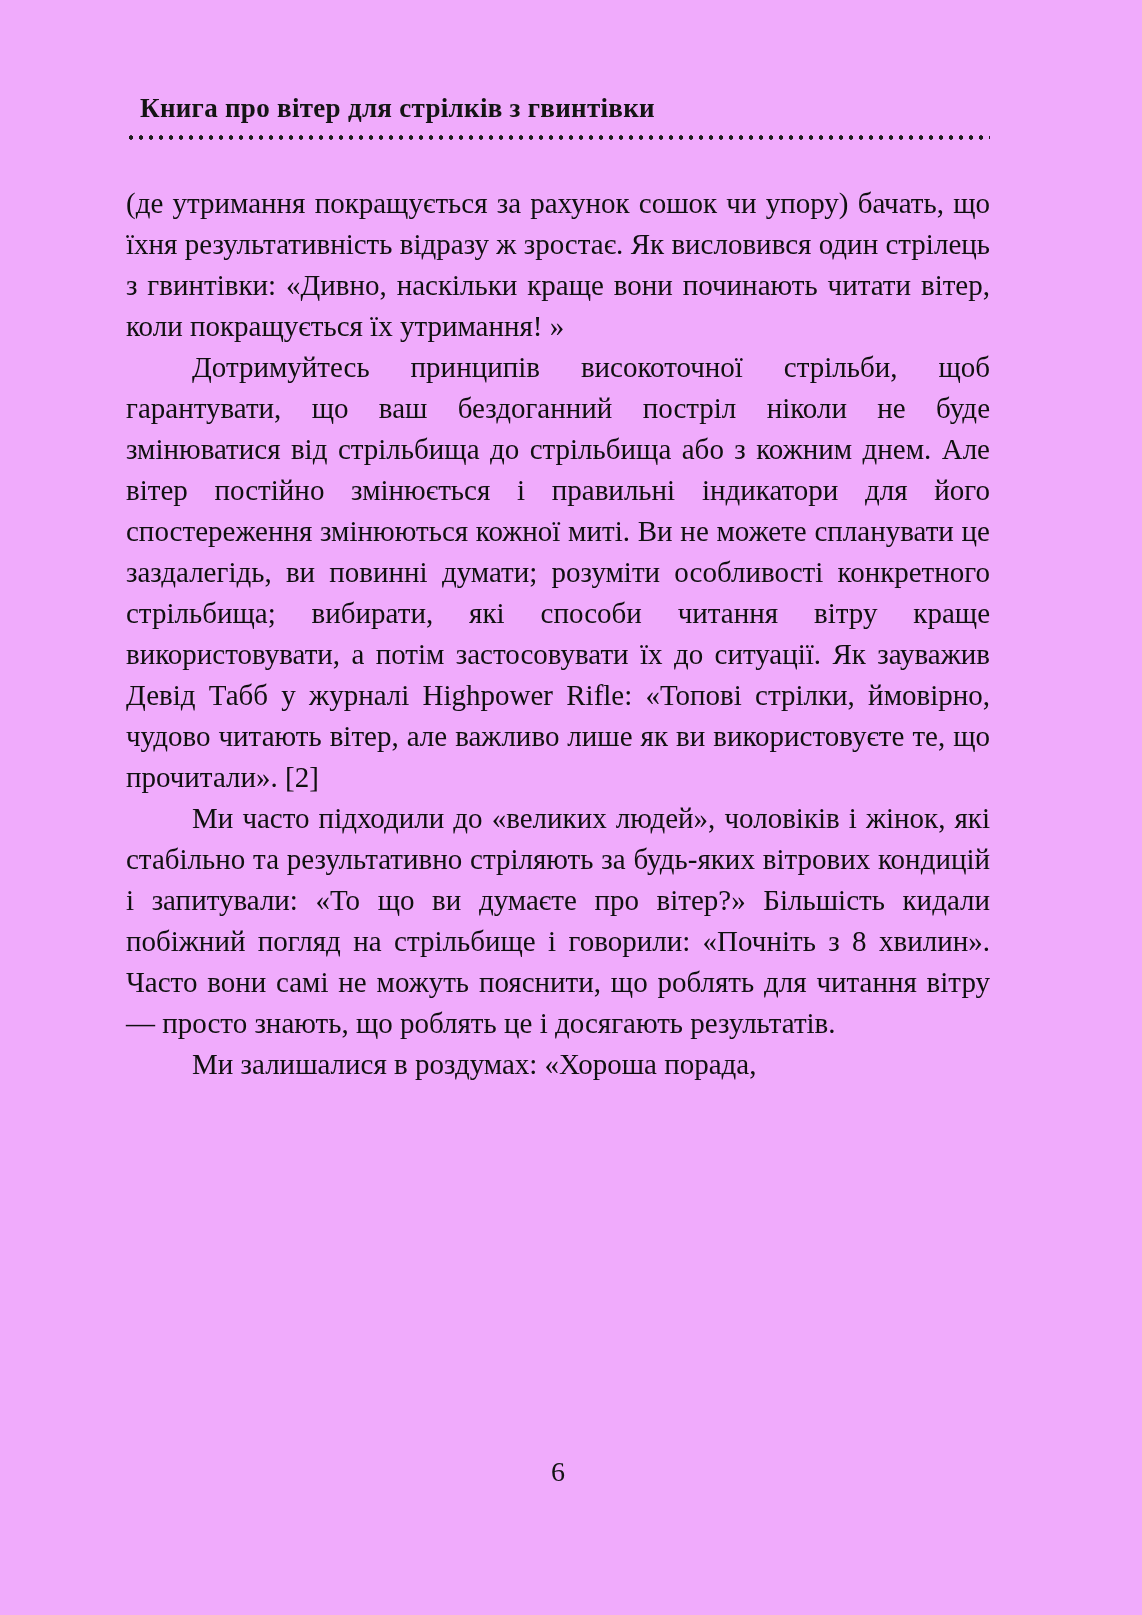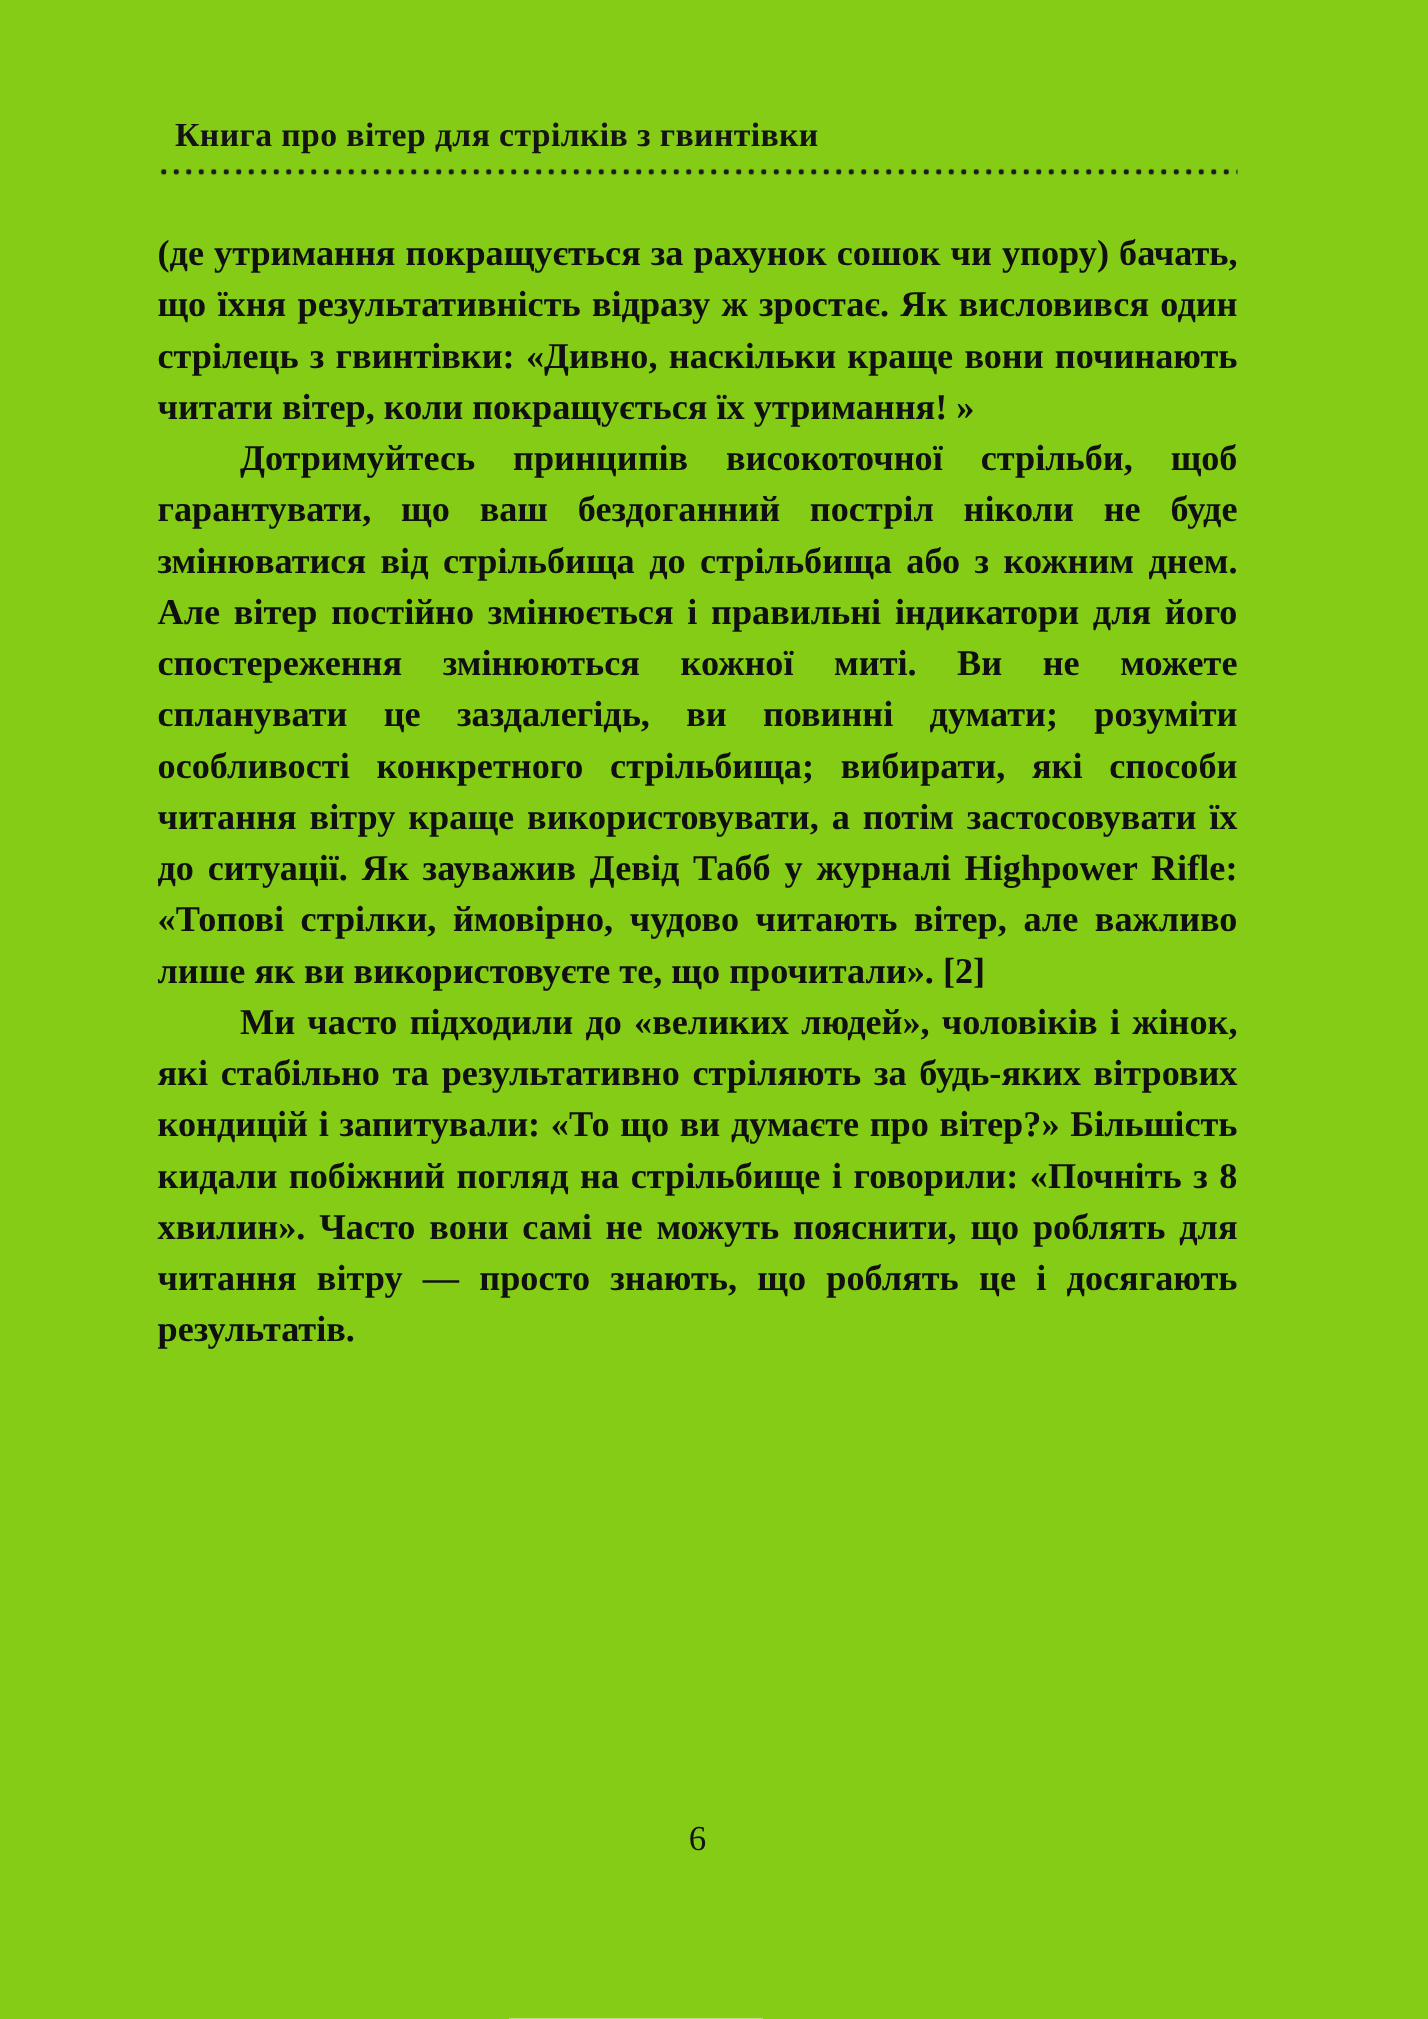--- a/index.html
+++ b/index.html
@@ -4,21 +4,21 @@
 <style>
   html, body {
     margin: 0;
     padding: 0;
     background: #ffffff;
   }
   .page {
     position: relative;
     width: 1142px;
     height: 1615px;
-    background: #84cc16;
+    background: #f0abfc;
     overflow: hidden;
     font-family: "Liberation Serif", "DejaVu Serif", serif;
     color: #111111;
   }
   .page-inner {
     position: absolute;
     top: 92px;
     left: 126px;
     width: 864px;
   }
@@ -41,21 +41,20 @@
     background-size: 10px 7px;
     background-repeat: repeat-x;
     background-position: 0 center;
   }
   .body-text {
     margin-top: 42px;
     font-size: 29px;
     line-height: 41px;
     text-align: justify;
     color: #101010;
-    font-weight: bold;
   }
   .body-text p {
     margin: 0;
     padding: 0;
     text-indent: 66px;
   }
   .body-text p.no-indent {
     text-indent: 0;
   }
   .page-number {
@@ -76,18 +75,19 @@
 
     <header class="running-header">
       <div class="book-title">Книга про вітер для стрілків з гвинтівки</div>
       <div class="dotted-divider"></div>
     </header>
 
     <main class="body-text">
       <p class="no-indent">(де утримання покращується за рахунок сошок чи упору) бачать, що їхня результативність відразу ж зростає. Як висловився один стрілець з гвинтівки: «Дивно, наскільки краще вони починають читати вітер, коли покращується їх утримання! »</p>
       <p>Дотримуйтесь принципів високоточної стрільби, щоб гарантувати, що ваш бездоганний постріл ніколи не буде змінюватися від стрільбища до стрільбища або з кожним днем. Але вітер постійно змінюється і правильні індикатори для його спостереження змінюються кожної миті. Ви не можете спланувати це заздалегідь, ви повинні думати; розуміти особливості конкретного стрільбища; вибирати, які способи читання вітру краще використовувати, а потім застосовувати їх до ситуації. Як зауважив Девід Табб у журналі Highpower Rifle: «Топові стрілки, ймовірно, чудово читають вітер, але важливо лише як ви використовуєте те, що прочитали». [2]</p>
       <p>Ми часто підходили до «великих людей», чоловіків і жінок, які стабільно та результативно стріляють за будь-яких вітрових кондицій і запитували: «То що ви думаєте про вітер?» Більшість кидали побіжний погляд на стрільбище і говорили: «Почніть з 8 хвилин». Часто вони самі не можуть пояснити, що роблять для читання вітру — просто знають, що роблять це і досягають результатів.</p>
+      <p>Ми залишалися в роздумах: «Хороша порада,</p>
     </main>
 
   </div>
 
   <div class="page-number">6</div>
 </div>
 
 </body></html>

